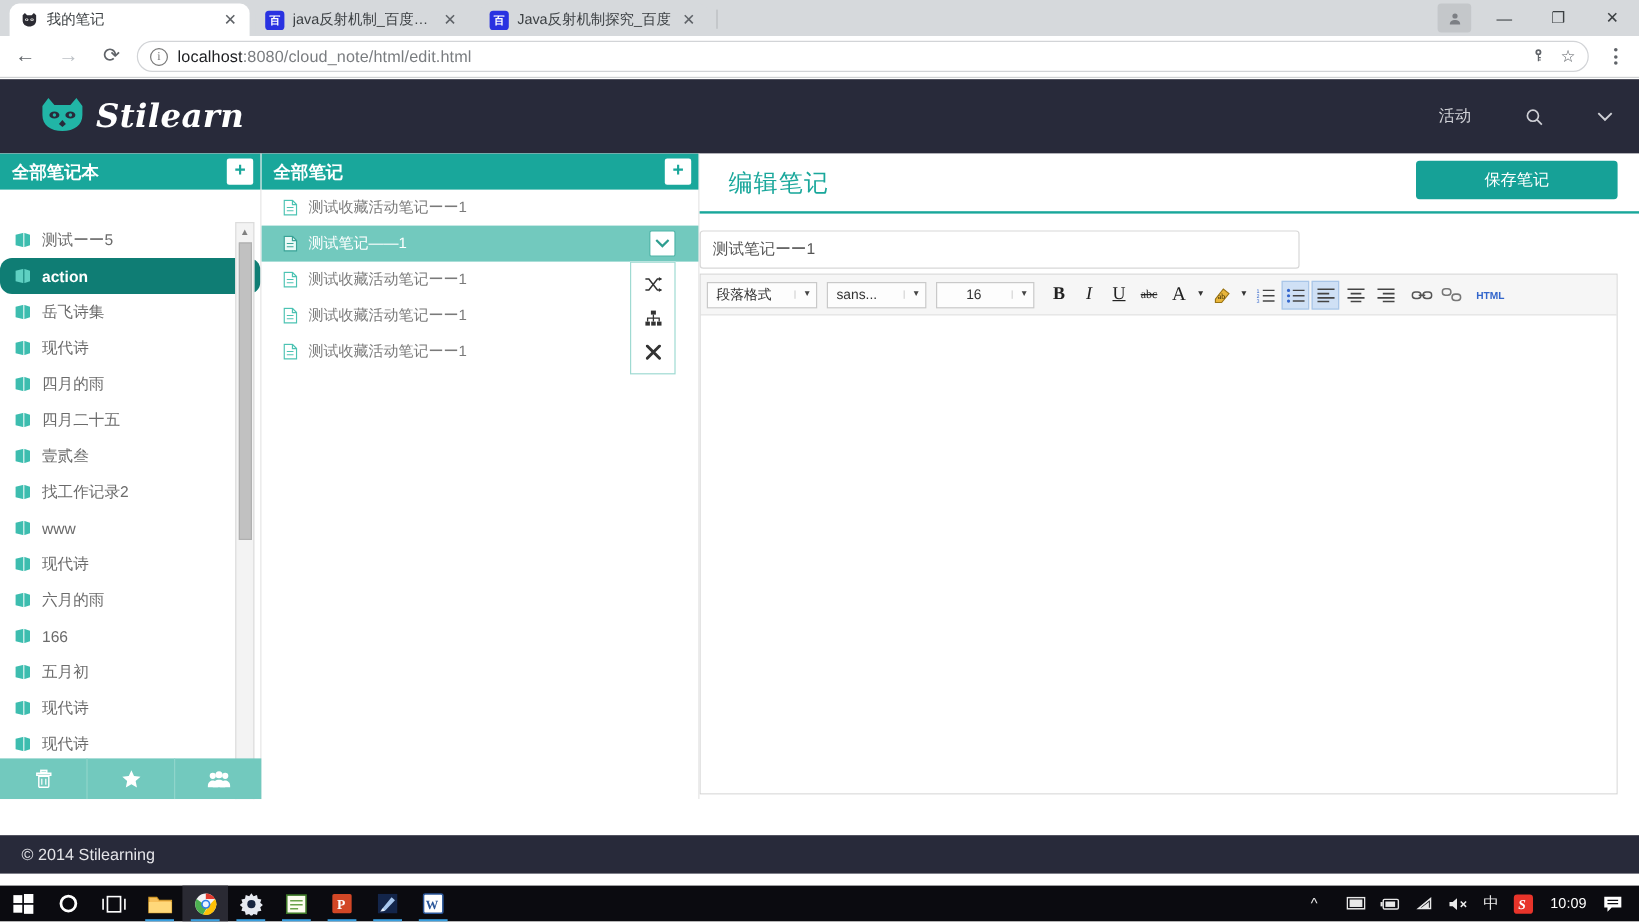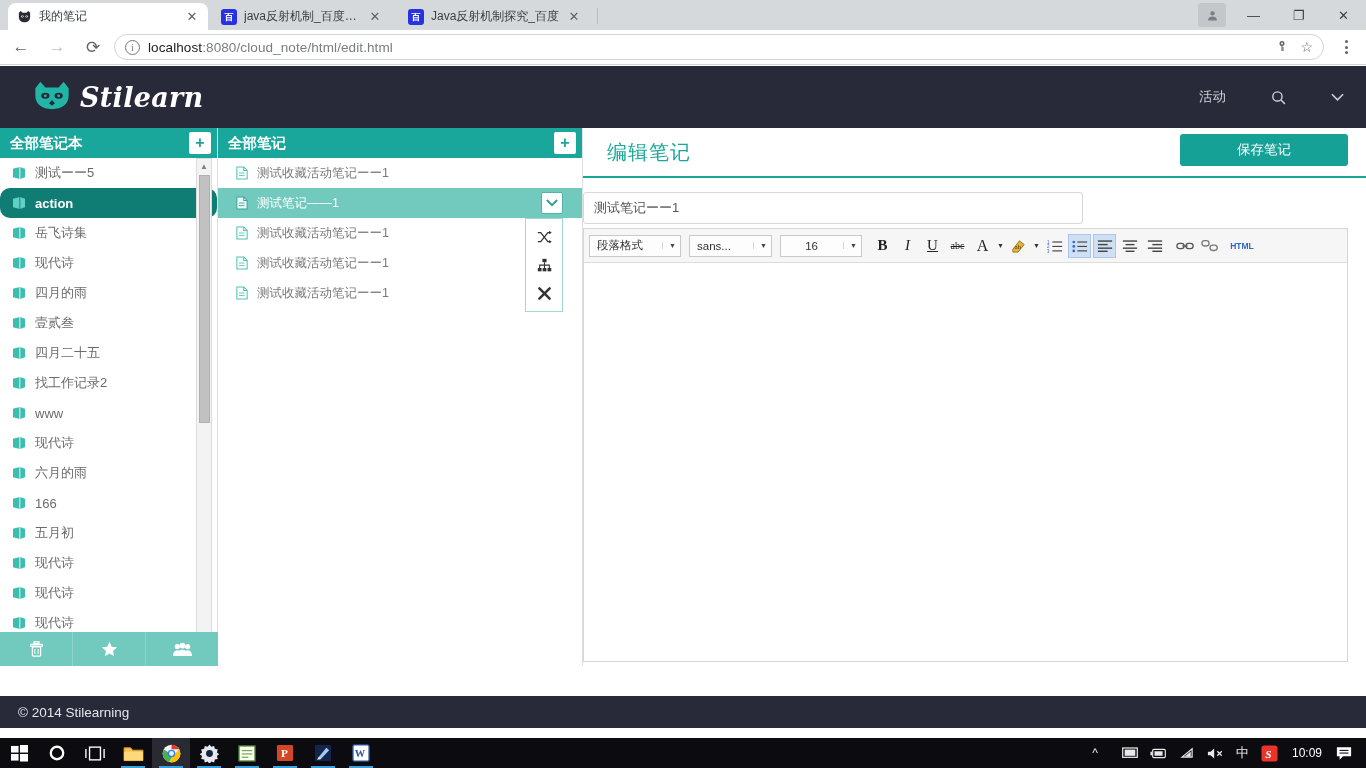--- a/index.html
+++ b/index.html
@@ -120,21 +120,21 @@
     height: 30px; background: #19a79b; display: flex; align-items: center;
     padding-left: 10px; position: relative;
   }
   .panel-head-title { color: #ffffff; font-size: 14.5px; font-weight: bold; }
   .panel-add {
     position: absolute; right: 6px; top: 4px; width: 22px; height: 22px;
     background: #ffffff; border-radius: 2px; color: #19a79b;
     font-size: 16px; font-weight: bold; line-height: 21px; text-align: center;
   }
 
-  .book-list { position: relative; height: 508px; overflow: hidden; }
+  .book-list { position: relative; height: 508px; overflow: hidden; margin-top: 27px; }
   .book-item {
     height: 30px; display: flex; align-items: center; padding-left: 12px;
     font-size: 13px; color: #6b6b6b; position: relative;
   }
   .book-item.active { background: #0f7d74; color: #ffffff; font-weight: bold; border-radius: 10px; }
   .book-icon { margin-right: 9px; flex: 0 0 14px; display: flex; align-items: center; }
 
   
   .sb {
     position: absolute; right: 5px; top: 0; width: 16px; height: 508px;
@@ -412,30 +412,30 @@
           </span>
           <span>四月的雨</span>
         </div>
       <div class="book-item">
           <span class="book-icon">
             <svg width="14" height="12" viewBox="0 0 16 14">
               <path d="M1 2 L9 0 L15 2 L15 12 L9 14 L1 12 Z" fill="#3dbdaf"></path>
               <path d="M9 0 L9 14" stroke="#fff" stroke-width="1"></path>
             </svg>
           </span>
+          <span>四月二十五</span>
+        </div>
+      <div class="book-item">
+          <span class="book-icon">
+            <svg width="14" height="12" viewBox="0 0 16 14">
+              <path d="M1 2 L9 0 L15 2 L15 12 L9 14 L1 12 Z" fill="#3dbdaf"></path>
+              <path d="M9 0 L9 14" stroke="#fff" stroke-width="1"></path>
+            </svg>
+          </span>
           <span>壹贰叁</span>
-        </div>
-      <div class="book-item">
-          <span class="book-icon">
-            <svg width="14" height="12" viewBox="0 0 16 14">
-              <path d="M1 2 L9 0 L15 2 L15 12 L9 14 L1 12 Z" fill="#3dbdaf"></path>
-              <path d="M9 0 L9 14" stroke="#fff" stroke-width="1"></path>
-            </svg>
-          </span>
-          <span>四月二十五</span>
         </div>
       <div class="book-item">
           <span class="book-icon">
             <svg width="14" height="12" viewBox="0 0 16 14">
               <path d="M1 2 L9 0 L15 2 L15 12 L9 14 L1 12 Z" fill="#3dbdaf"></path>
               <path d="M9 0 L9 14" stroke="#fff" stroke-width="1"></path>
             </svg>
           </span>
           <span>找工作记录2</span>
         </div>

